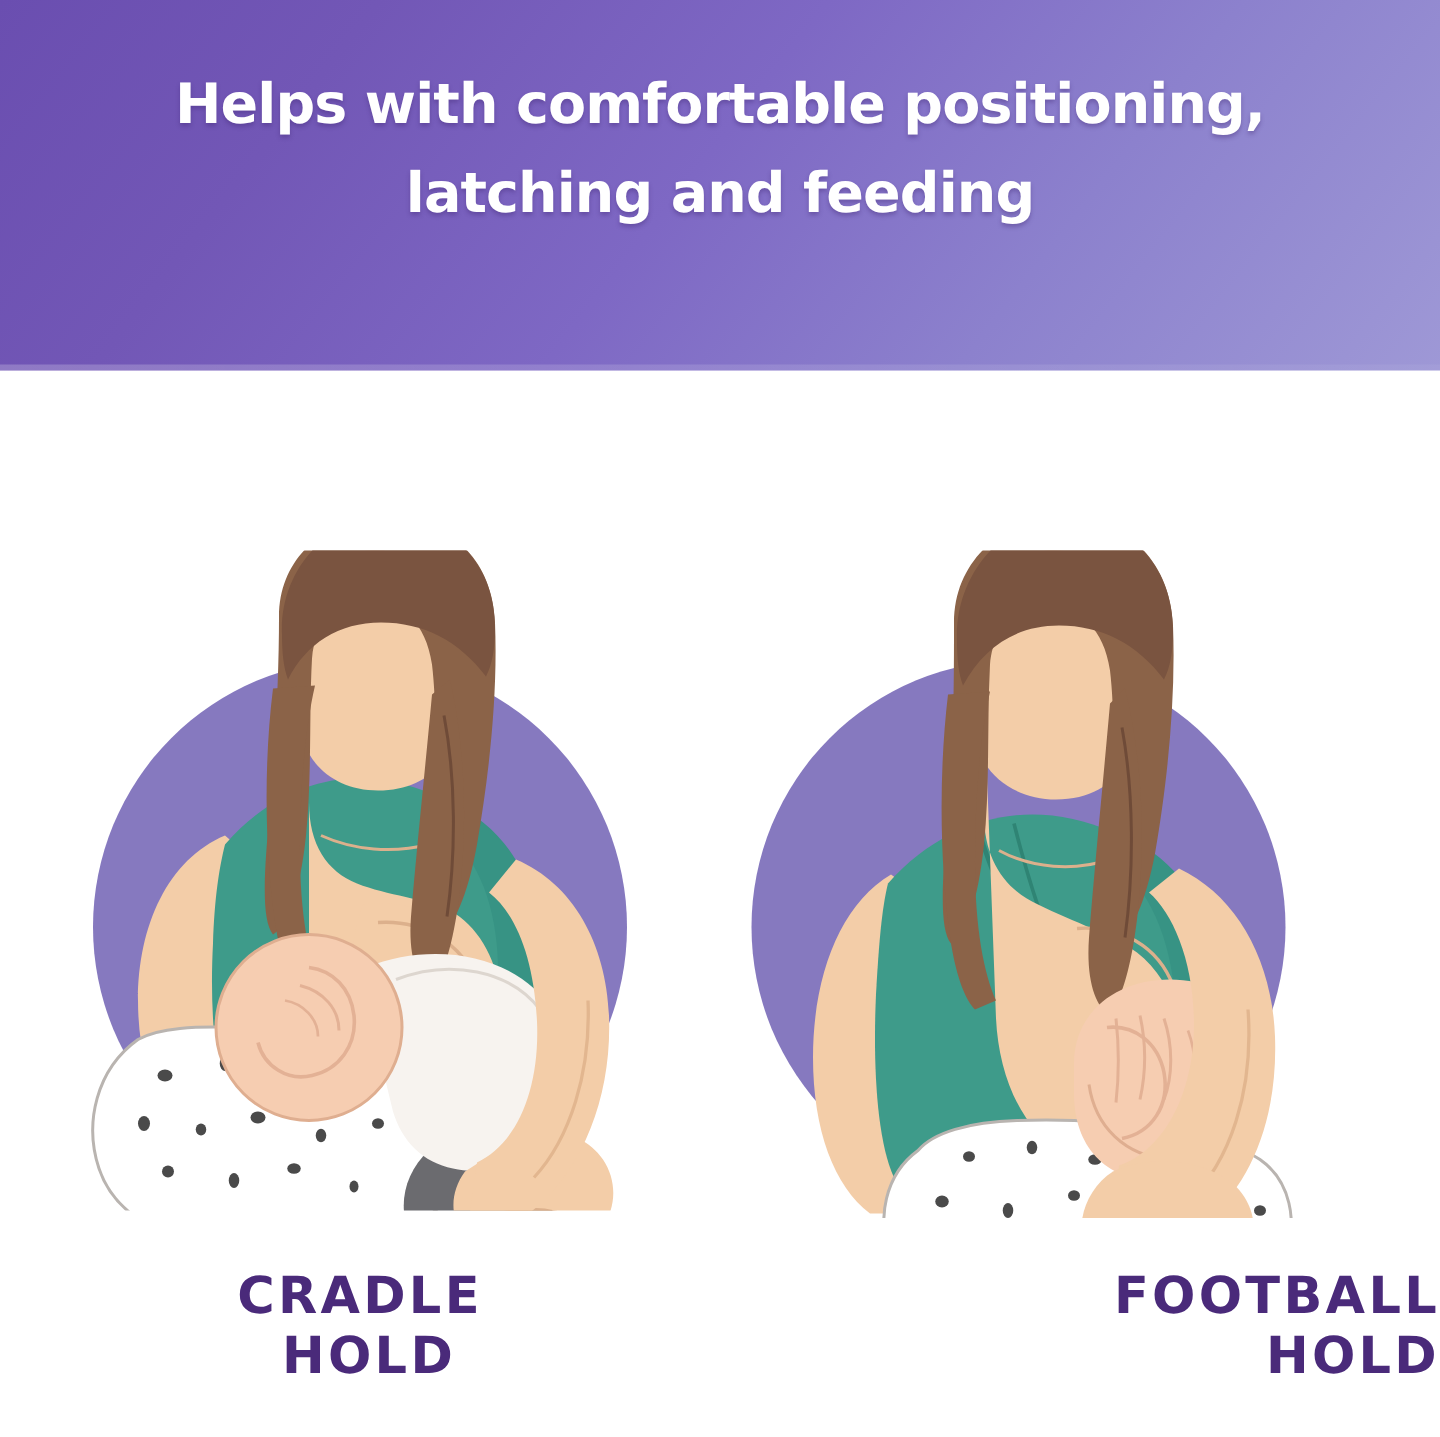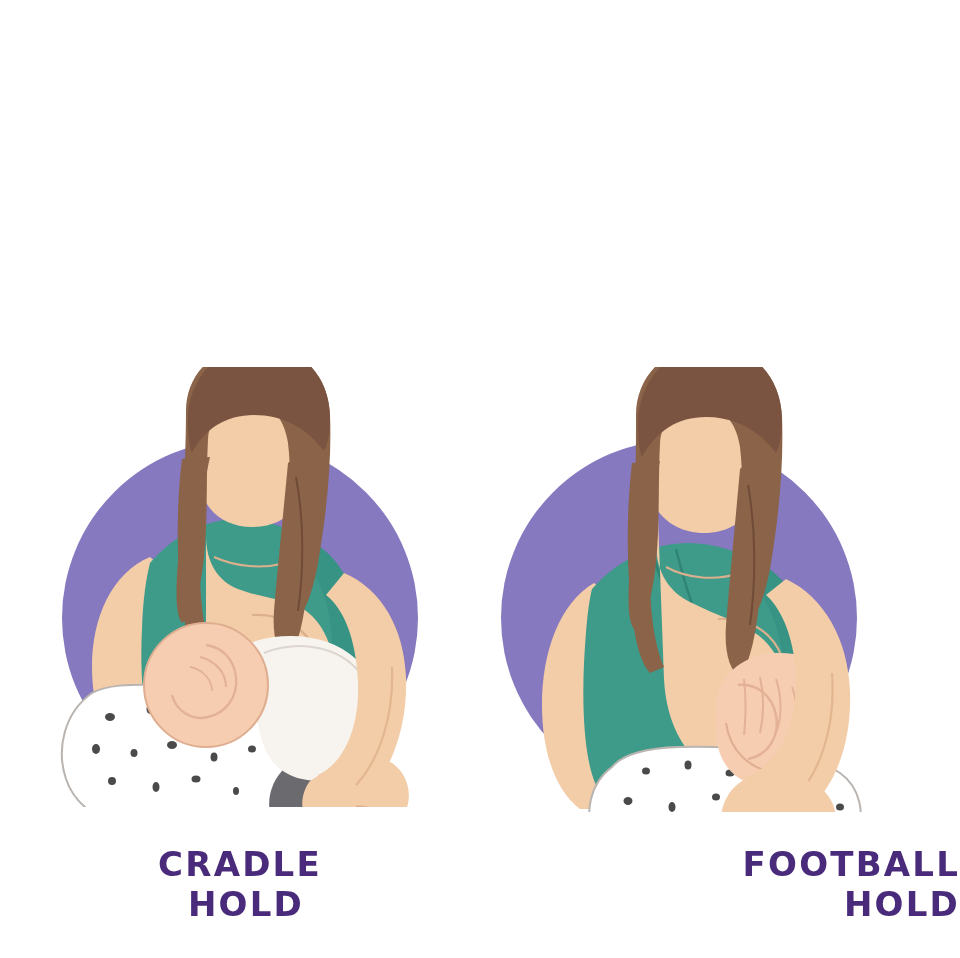--- a/index.html
+++ b/index.html
@@ -65,20 +65,26 @@
     line-height:40px;
     letter-spacing:2.2px;
   }
   .caption .cl2{ display:block;padding-left:12px; }
 </style>
 </head>
 <body>
 
 <div class="page">
 
+  <div class="banner">
+    <div class="banner-text">
+      <span>Helps with comfortable positioning,</span>
+      <span class="l2">latching and feeding</span>
+    </div>
+  </div>
 
   <div class="illus-row">
 
     <div class="panel left">
       <div class="circle" style="background: rgb(134, 121, 191);"></div>
 
       <div class="figure">
         <svg viewBox="0 0 480 520" xmlns="http://www.w3.org/2000/svg">
           <defs>
             <clipPath id="clipL">

